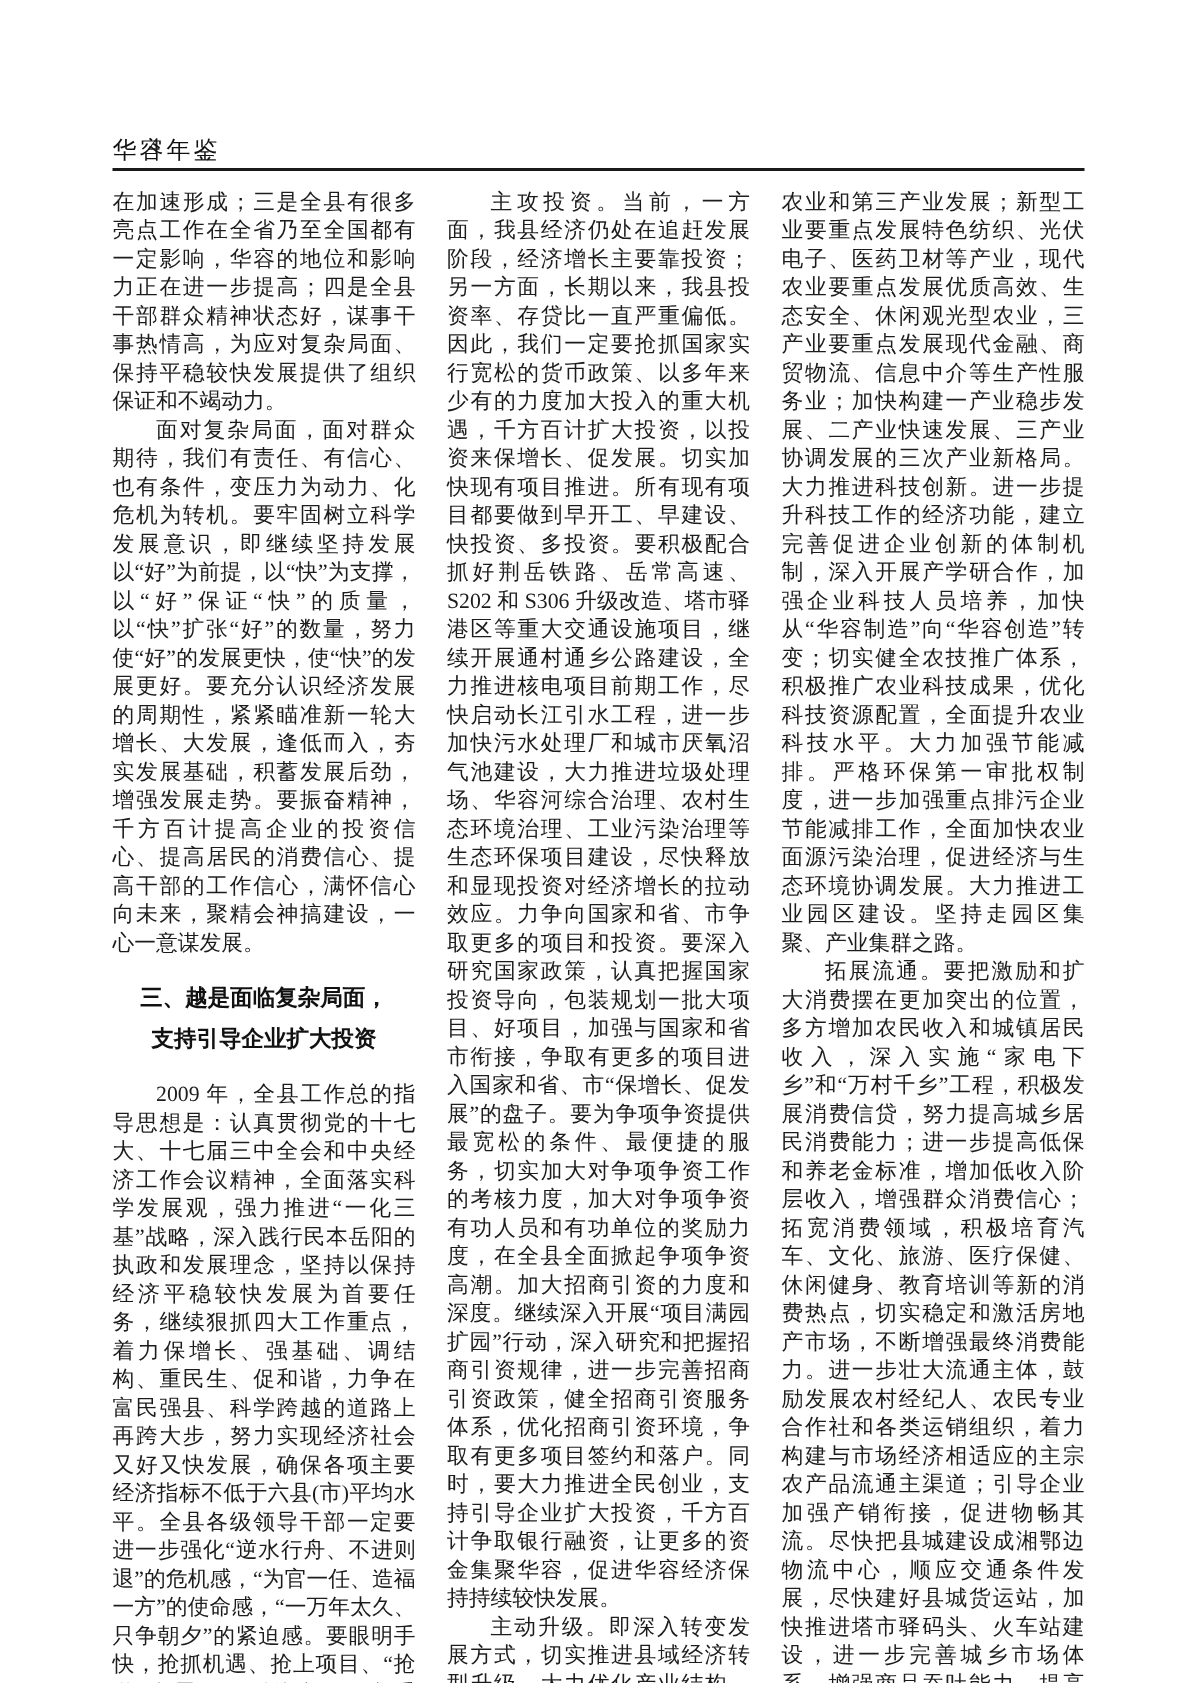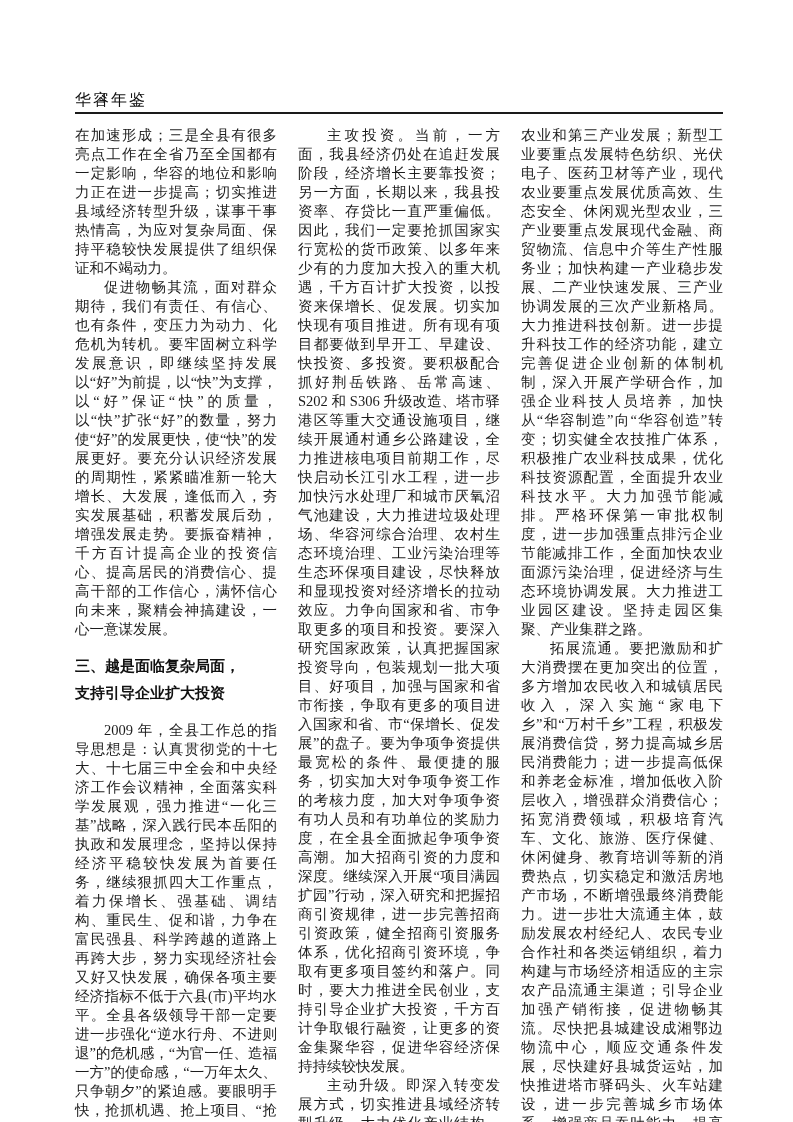--- a/index.html
+++ b/index.html
@@ -66,40 +66,41 @@
   }
   .para {
     margin: 0;
   }
   .para.indent {
     text-indent: 2em;
     font-family: Liberation Serif, serif;
   }
   .heading {
     margin: 13px 0 15px 0;
+    text-align: center;
     font-family: "Liberation Sans", "DejaVu Sans", sans-serif;
     font-weight: bold;
     font-size: 15px;
     line-height: 27px;
     color: #111;
   }
 </style>
 </head>
 <body>
 
 <div class="page">
   <div class="page-header">
     <span class="page-number">4</span>
     <span class="header-title">华容年鉴</span>
   </div>
   <div class="header-rule"></div>
   <div class="content">
     <div class="col">
-        <p class="para">在加速形成；三是全县有很多亮点工作在全省乃至全国都有一定影响，华容的地位和影响力正在进一步提高；切实推进县域经济转型升级，谋事干事热情高，为应对复杂局面、保持平稳较快发展提供了组织保证和不竭动力。</p>
-        <p class="para indent">促进物畅其流，面对群众期待，我们有责任、有信心、也有条件，变压力为动力、化危机为转机。要牢固树立科学发展意识，即继续坚持发展以“好”为前提，以“快”为支撑，以“好”保证“快”的质量，以“快”扩张“好”的数量，努力使“好”的发展更快，使“快”的发展更好。要充分认识经济发展的周期性，紧紧瞄准新一轮大增长、大发展，逢低而入，夯实发展基础，积蓄发展后劲，增强发展走势。要振奋精神，千方百计提高企业的投资信心、提高居民的消费信心、提高干部的工作信心，满怀信心向未来，聚精会神搞建设，一心一意谋发展。</p>
+        <p class="para">在加速形成；三是全县有很多亮点工作在全省乃至全国都有一定影响，华容的地位和影响力正在进一步提高；四是全县干部群众精神状态好，谋事干事热情高，为应对复杂局面、保持平稳较快发展提供了组织保证和不竭动力。</p>
+        <p class="para indent">面对复杂局面，面对群众期待，我们有责任、有信心、也有条件，变压力为动力、化危机为转机。要牢固树立科学发展意识，即继续坚持发展以“好”为前提，以“快”为支撑，以“好”保证“快”的质量，以“快”扩张“好”的数量，努力使“好”的发展更快，使“快”的发展更好。要充分认识经济发展的周期性，紧紧瞄准新一轮大增长、大发展，逢低而入，夯实发展基础，积蓄发展后劲，增强发展走势。要振奋精神，千方百计提高企业的投资信心、提高居民的消费信心、提高干部的工作信心，满怀信心向未来，聚精会神搞建设，一心一意谋发展。</p>
         <div class="heading">
           <div>三、越是面临复杂局面，</div>
           <div>支持引导企业扩大投资</div>
         </div>
         <p class="para indent">2009 年，全县工作总的指导思想是：认真贯彻党的十七大、十七届三中全会和中央经济工作会议精神，全面落实科学发展观，强力推进“一化三基”战略，深入践行民本岳阳的执政和发展理念，坚持以保持经济平稳较快发展为首要任务，继续狠抓四大工作重点，着力保增长、强基础、调结构、重民生、促和谐，力争在富民强县、科学跨越的道路上再跨大步，努力实现经济社会又好又快发展，确保各项主要经济指标不低于六县(市)平均水平。全县各级领导干部一定要进一步强化“逆水行舟、不进则退”的危机感，“为官一任、造福一方”的使命感，“一万年太久、只争朝夕”的紧迫感。要眼明手快，抢抓机遇、抢上项目、“抢道”发展，不辱使命，不负重托。</p>
       </div>
     <div class="col">
         <p class="para indent">主攻投资。当前，一方面，我县经济仍处在追赶发展阶段，经济增长主要靠投资；另一方面，长期以来，我县投资率、存贷比一直严重偏低。因此，我们一定要抢抓国家实行宽松的货币政策、以多年来少有的力度加大投入的重大机遇，千方百计扩大投资，以投资来保增长、促发展。切实加快现有项目推进。所有现有项目都要做到早开工、早建设、快投资、多投资。要积极配合抓好荆岳铁路、岳常高速、S202 和 S306 升级改造、塔市驿港区等重大交通设施项目，继续开展通村通乡公路建设，全力推进核电项目前期工作，尽快启动长江引水工程，进一步加快污水处理厂和城市厌氧沼气池建设，大力推进垃圾处理场、华容河综合治理、农村生态环境治理、工业污染治理等生态环保项目建设，尽快释放和显现投资对经济增长的拉动效应。力争向国家和省、市争取更多的项目和投资。要深入研究国家政策，认真把握国家投资导向，包装规划一批大项目、好项目，加强与国家和省市衔接，争取有更多的项目进入国家和省、市“保增长、促发展”的盘子。要为争项争资提供最宽松的条件、最便捷的服务，切实加大对争项争资工作的考核力度，加大对争项争资有功人员和有功单位的奖励力度，在全县全面掀起争项争资高潮。加大招商引资的力度和深度。继续深入开展“项目满园扩园”行动，深入研究和把握招商引资规律，进一步完善招商引资政策，健全招商引资服务体系，优化招商引资环境，争取有更多项目签约和落户。同时，要大力推进全民创业，支持引导企业扩大投资，千方百计争取银行融资，让更多的资金集聚华容，促进华容经济保持持续较快发展。</p>
         <p class="para indent">主动升级。即深入转变发展方式，切实推进县域经济转型升级。大力优化产业结构。要坚持以新型工业化带动新型工业、现代</p>
       </div>

